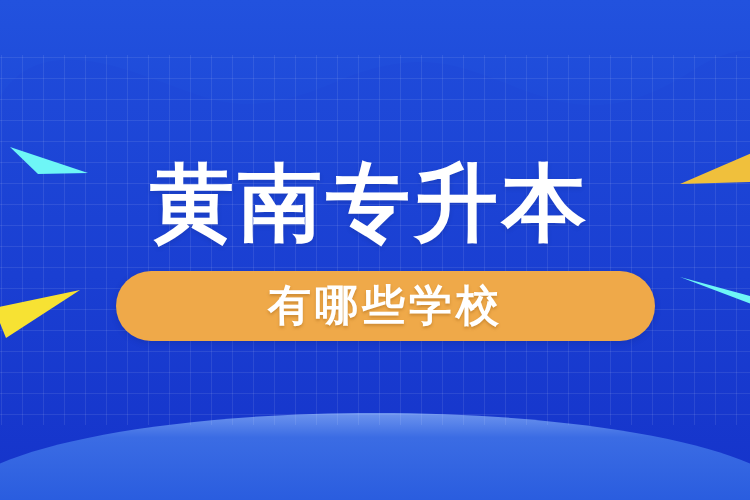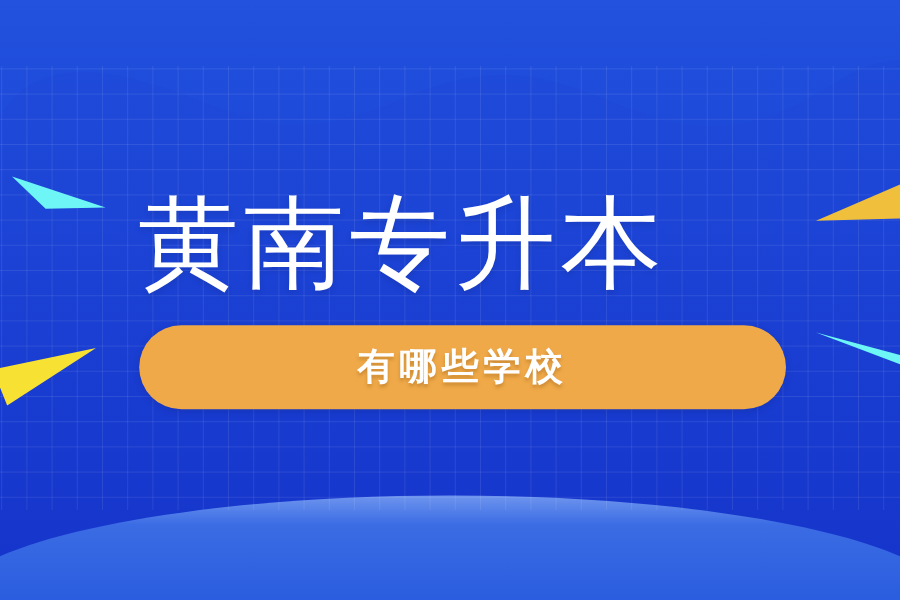--- a/index.html
+++ b/index.html
@@ -69,24 +69,25 @@
   
   .headline {
     position: absolute;
     left: 0;
     top: 155px;
     width: 670px;
     text-align: center;
     color: #ffffff;
     font-size: 84px;
     line-height: 96px;
-    font-weight: 400;
+    font-weight: 700;
     letter-spacing: 4px;
     white-space: nowrap;
     text-shadow: 0 2px 5px rgba(0,0,0,0.10);
+    padding-left: 35px;
   }
 
   
   .pill {
     position: absolute;
     left: 116px;
     top: 271px;
     width: 539px;
     height: 70px;
     border-radius: 35px;
@@ -96,21 +97,21 @@
   .pill-label {
     position: absolute;
     left: 0;
     top: 0;
     width: 539px;
     height: 70px;
     display: flex;
     align-items: center;
     justify-content: center;
     color: #ffffff;
-    font-size: 31px;
+    font-size: 43px;
     font-weight: 700;
     letter-spacing: 4px;
     white-space: nowrap;
     text-shadow: 0 2px 3px rgba(140,80,10,0.35);
   }
 </style>
 </head>
 <body>
 
 <div class="banner">

